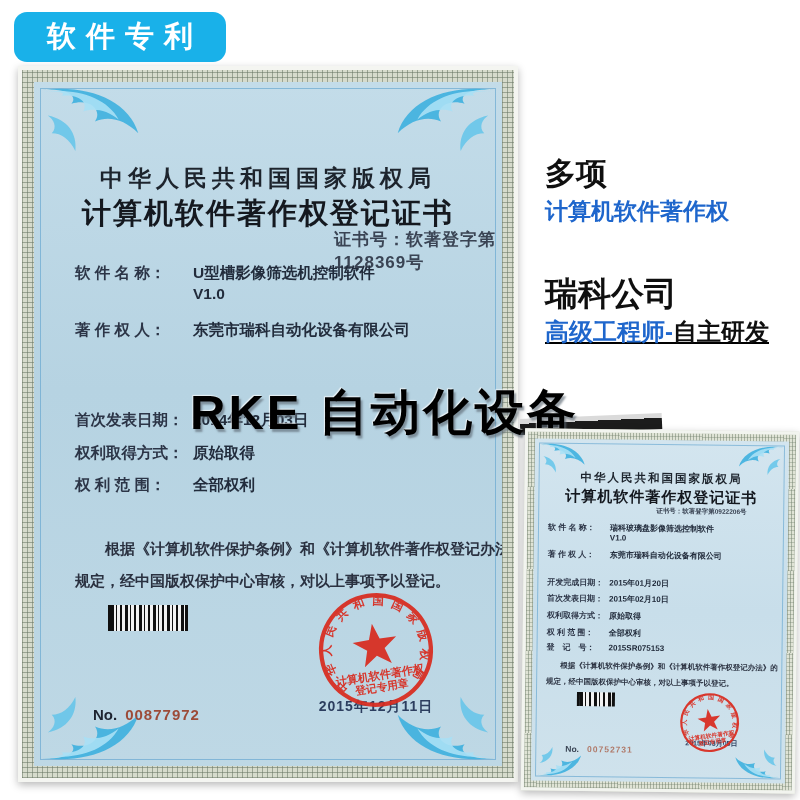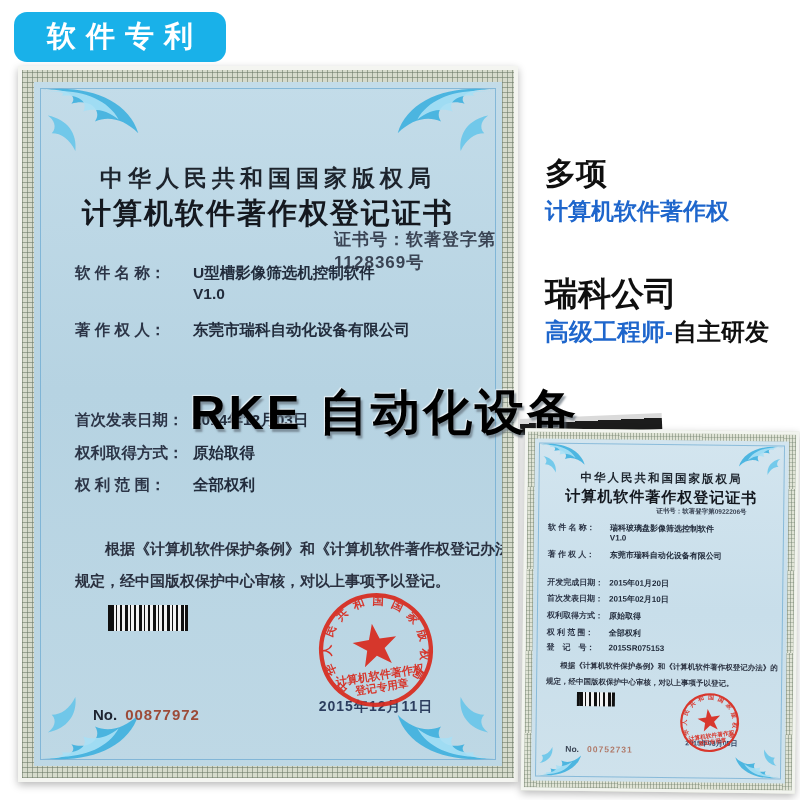--- a/index.html
+++ b/index.html
@@ -97,21 +97,21 @@
   
   .watermark { position:absolute; left:190px; top:380px; z-index:5; font-size:49px; font-weight:bold;
     letter-spacing:3px; color:#000000; white-space:nowrap;
     text-shadow:2px 3px 2px rgba(96,108,118,.65), -1px -1px 1px rgba(255,255,255,.7); }
 
   
   .note { position:absolute; left:545px; font-weight:bold; white-space:nowrap; z-index:4; }
   .note-h1 { top:153px; font-size:31px; color:#0f0f0f; }
   .note-s1 { top:196px; font-size:23px; color:#1e66cc; }
   .note-h2 { top:272px; font-size:33px; color:#0f0f0f; }
-  .note-s2 { top:316px; font-size:24px; }
+  .note-s2 { top:316px; font-size:24px;text-decoration:underline; }
   .note-s2 .blue { color:#1e66cc; }
   .note-s2 .black { color:#0f0f0f; }
 
   
   .backdrop-strip { position:absolute; left:520px; top:416px; width:142px; height:16px;
     background:linear-gradient(180deg,#dadada 0 30%, #1c1c1c 30% 100%);
     transform:rotate(-2.5deg); z-index:2; }
 </style>
 </head>
 <body>

